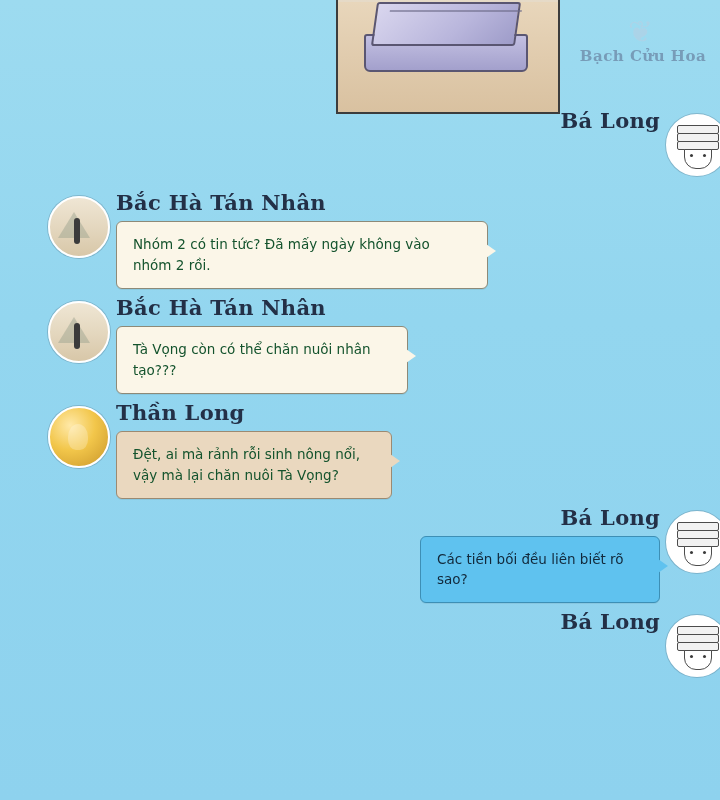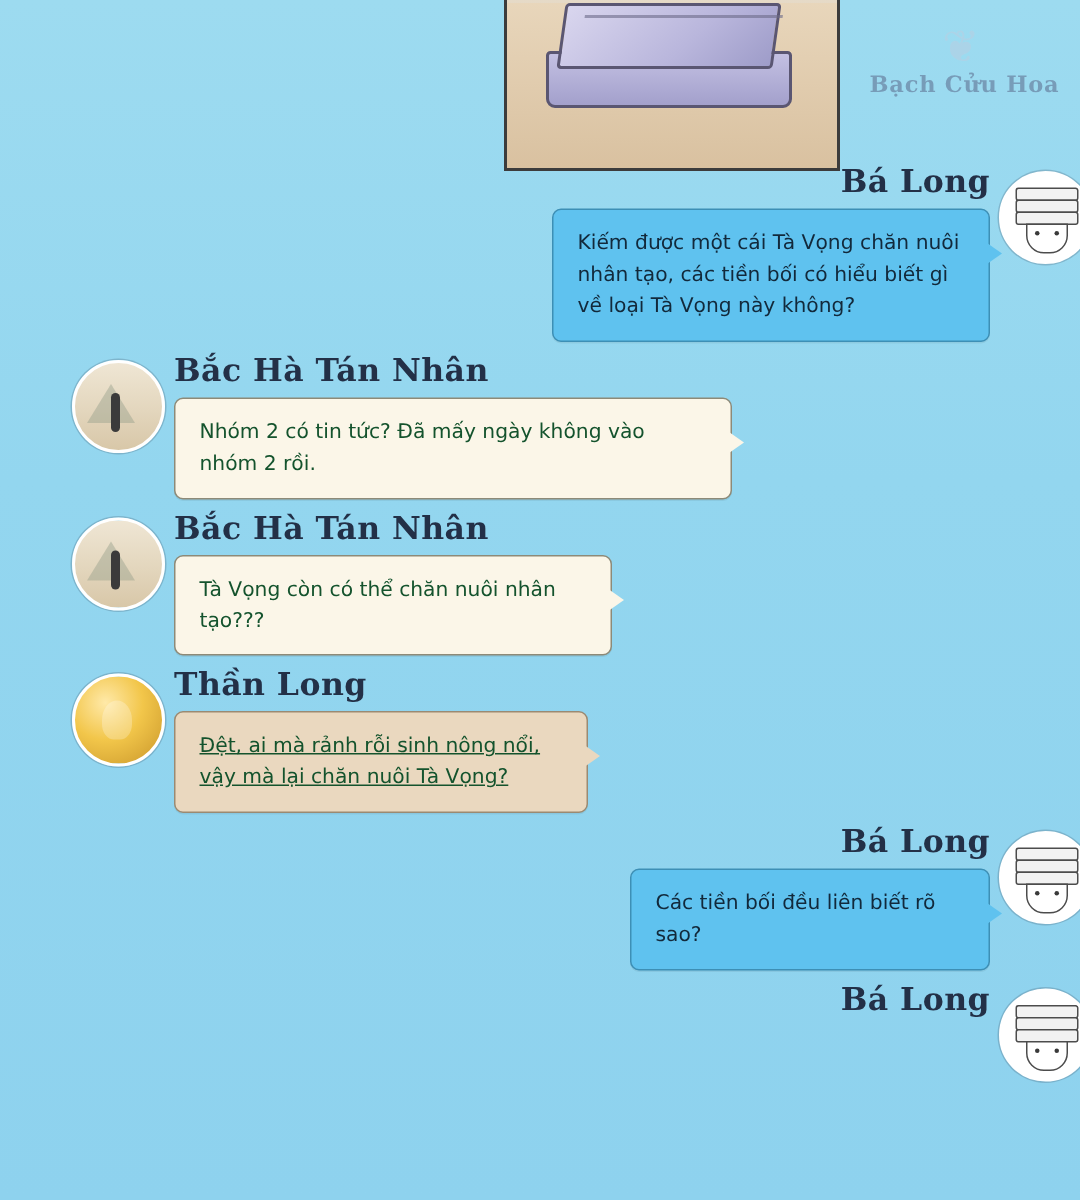--- a/index.html
+++ b/index.html
@@ -282,21 +282,21 @@
     width: 0; height: 0;
     border-top: 7px solid transparent;
     border-bottom: 7px solid transparent;
     border-left: 10px solid #fbf6e8;
   }
   .bubble.tan:after { border-left-color: #ead8bf; }
 
   .m1 .bubble { width: 258px; }
   .m2 .bubble { width: 338px; }
   .m3 .bubble { width: 258px; }
-  .m4 .bubble { width: 242px; text-decoration: underline; }
+  .m4 .bubble { width: 242px; }
   .m5 .bubble { width: 206px; }
   .m6 .bubble { width: 318px; }
 
   .msg.m6 { min-height: 90px; margin-bottom: 0; }
 </style>
 </head>
 <body>
 
 <div class="page">
 
@@ -321,21 +321,20 @@
       <div class="name">Bá Long</div>
       <div class="avatar av-book">
         <div class="bk bk1"></div>
         <div class="bk bk2"></div>
         <div class="bk bk3"></div>
         <div class="bk-face">
           <span class="bk-eye l"></span>
           <span class="bk-eye r"></span>
         </div>
       </div>
-      <div class="bubble blue">Kiếm được một cái Tà Vọng chăn nuôi nhân tạo, các tiền bối có hiểu biết gì về loại Tà Vọng này không?</div>
     </div>
 
     <div class="msg left m2">
       <div class="name">Bắc Hà Tán Nhân</div>
       <div class="avatar av-mountain"></div>
       <div class="bubble cream">Nhóm 2 có tin tức? Đã mấy ngày không vào nhóm 2 rồi.</div>
     </div>
 
     <div class="msg left m3">
       <div class="name">Bắc Hà Tán Nhân</div>

